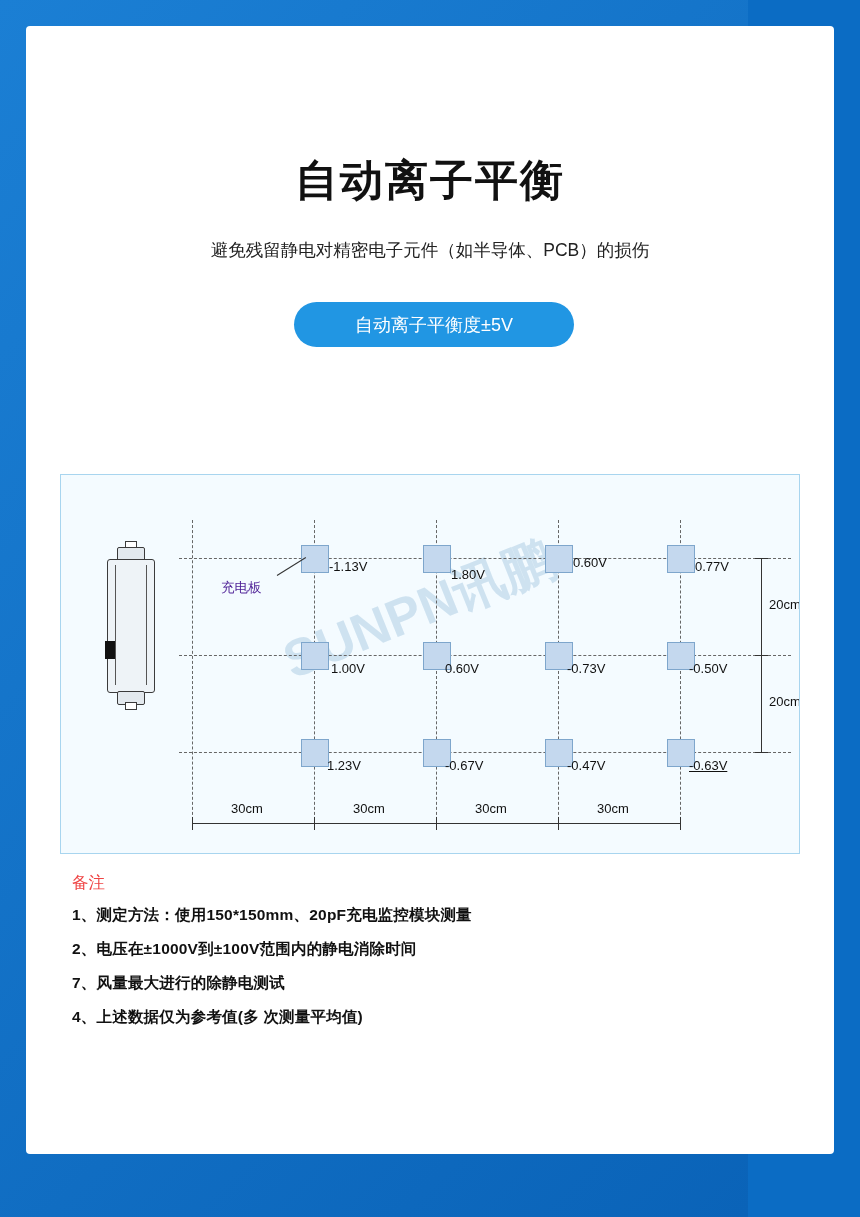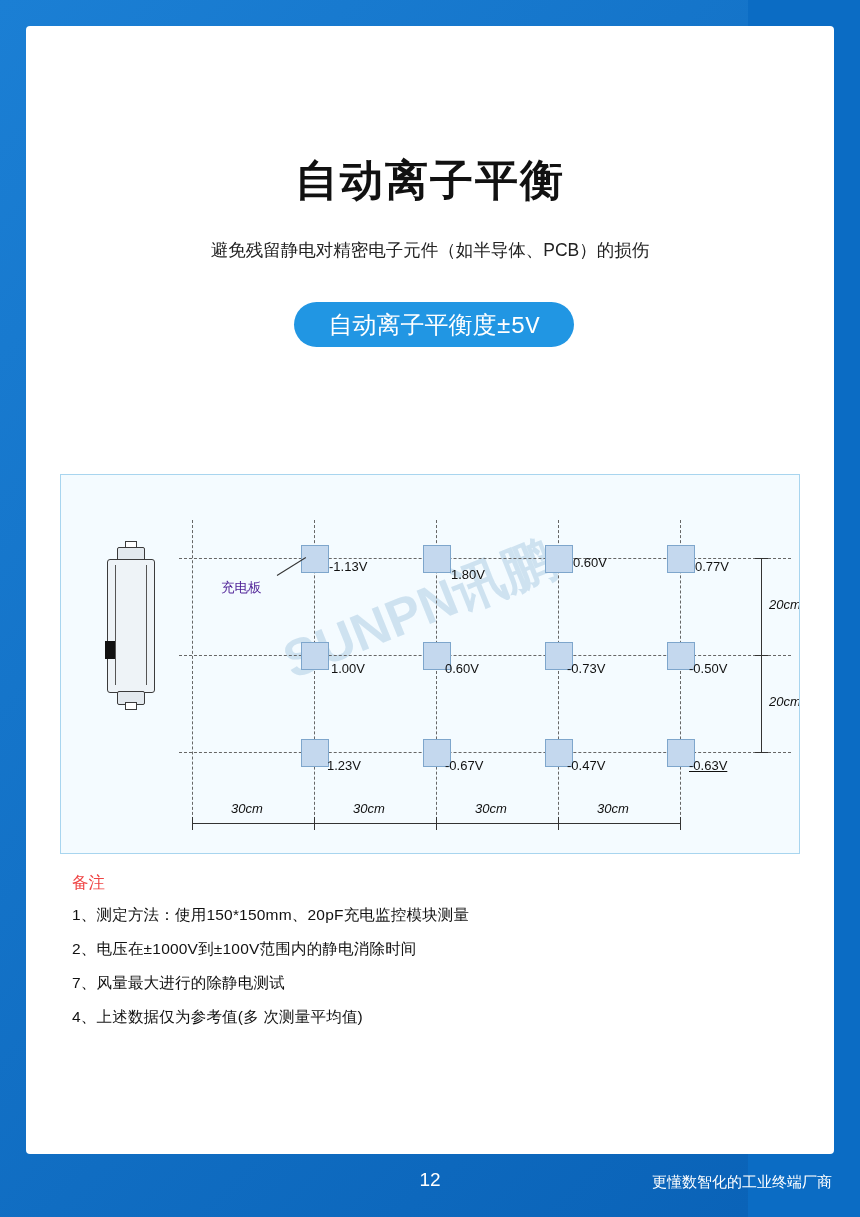--- a/index.html
+++ b/index.html
@@ -77,25 +77,24 @@
   }
   .pill {
     position: absolute;
     left: 268px;
     top: 276px;
     width: 280px;
     height: 45px;
     border-radius: 23px;
     background: #2196e3;
     color: #ffffff;
-    font-size: 24px;
+    font-size: 18px;
     display: flex;
     align-items: center;
     justify-content: center;
-    font-family: Liberation Mono, monospace;
   }
 
   
   .diagram {
     position: absolute;
     left: 34px;
     top: 448px;
     width: 740px;
     height: 380px;
     background: #f4fbff;
@@ -187,21 +186,20 @@
     position: absolute;
     font-size: 13px;
     color: #111;
     white-space: nowrap;
   }
   .dim-label {
     position: absolute;
     font-size: 13px;
     color: #111;
     white-space: nowrap;
-    font-style: italic;
   }
   .charge-label {
     position: absolute;
     font-size: 13.5px;
     color: #4c1d95;
     white-space: nowrap;
   }
   .leader {
     position: absolute;
     border-top: 1px solid #333;
@@ -228,20 +226,21 @@
     font-size: 16.5px;
     color: #ef4444;
     font-weight: normal;
     margin-bottom: 11px;
   }
   .note-item {
     font-size: 15.5px;
     color: #111;
     margin-bottom: 13px;
     letter-spacing: 0.2px;
+    font-weight: bold;
   }
 </style>
 </head>
 <body>
 
 <div class="page-frame">
 
   <div class="page-card">
 
     <div class="title">自动离子平衡</div>
@@ -325,18 +324,14 @@
     <div class="notes">
       <div class="notes-title">备注</div>
       <div class="note-item">1、测定方法：使用150*150mm、20pF充电监控模块测量</div>
       <div class="note-item">2、电压在±1000V到±100V范围内的静电消除时间</div>
       <div class="note-item">7、风量最大进行的除静电测试</div>
       <div class="note-item">4、上述数据仅为参考值(多 次测量平均值)</div>
     </div>
 
   </div>
 
-  <div class="footer-bar">
-    <div class="page-number">12</div>
-    <div class="footer-slogan">更懂数智化的工业终端厂商</div>
-  </div>
 
 </div>
 
 </body></html>

